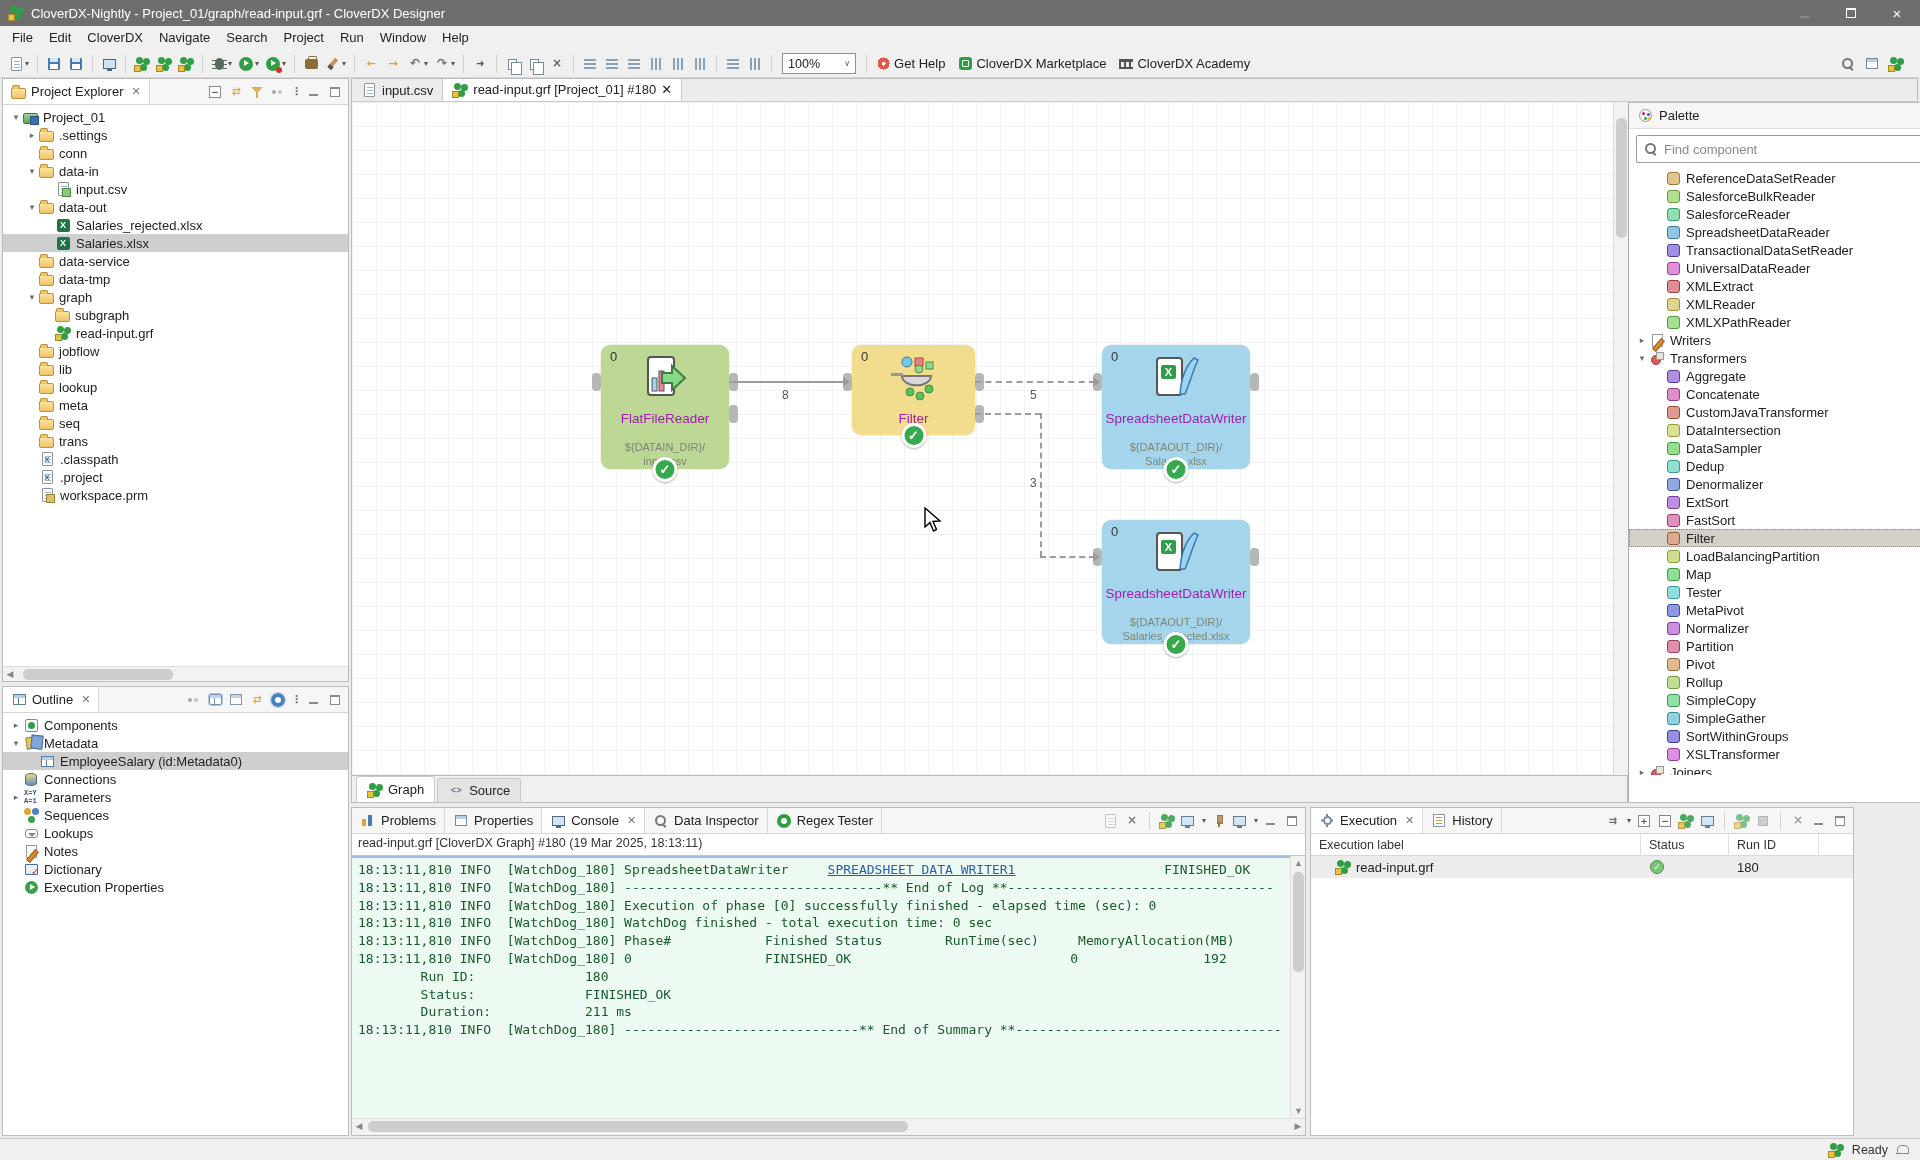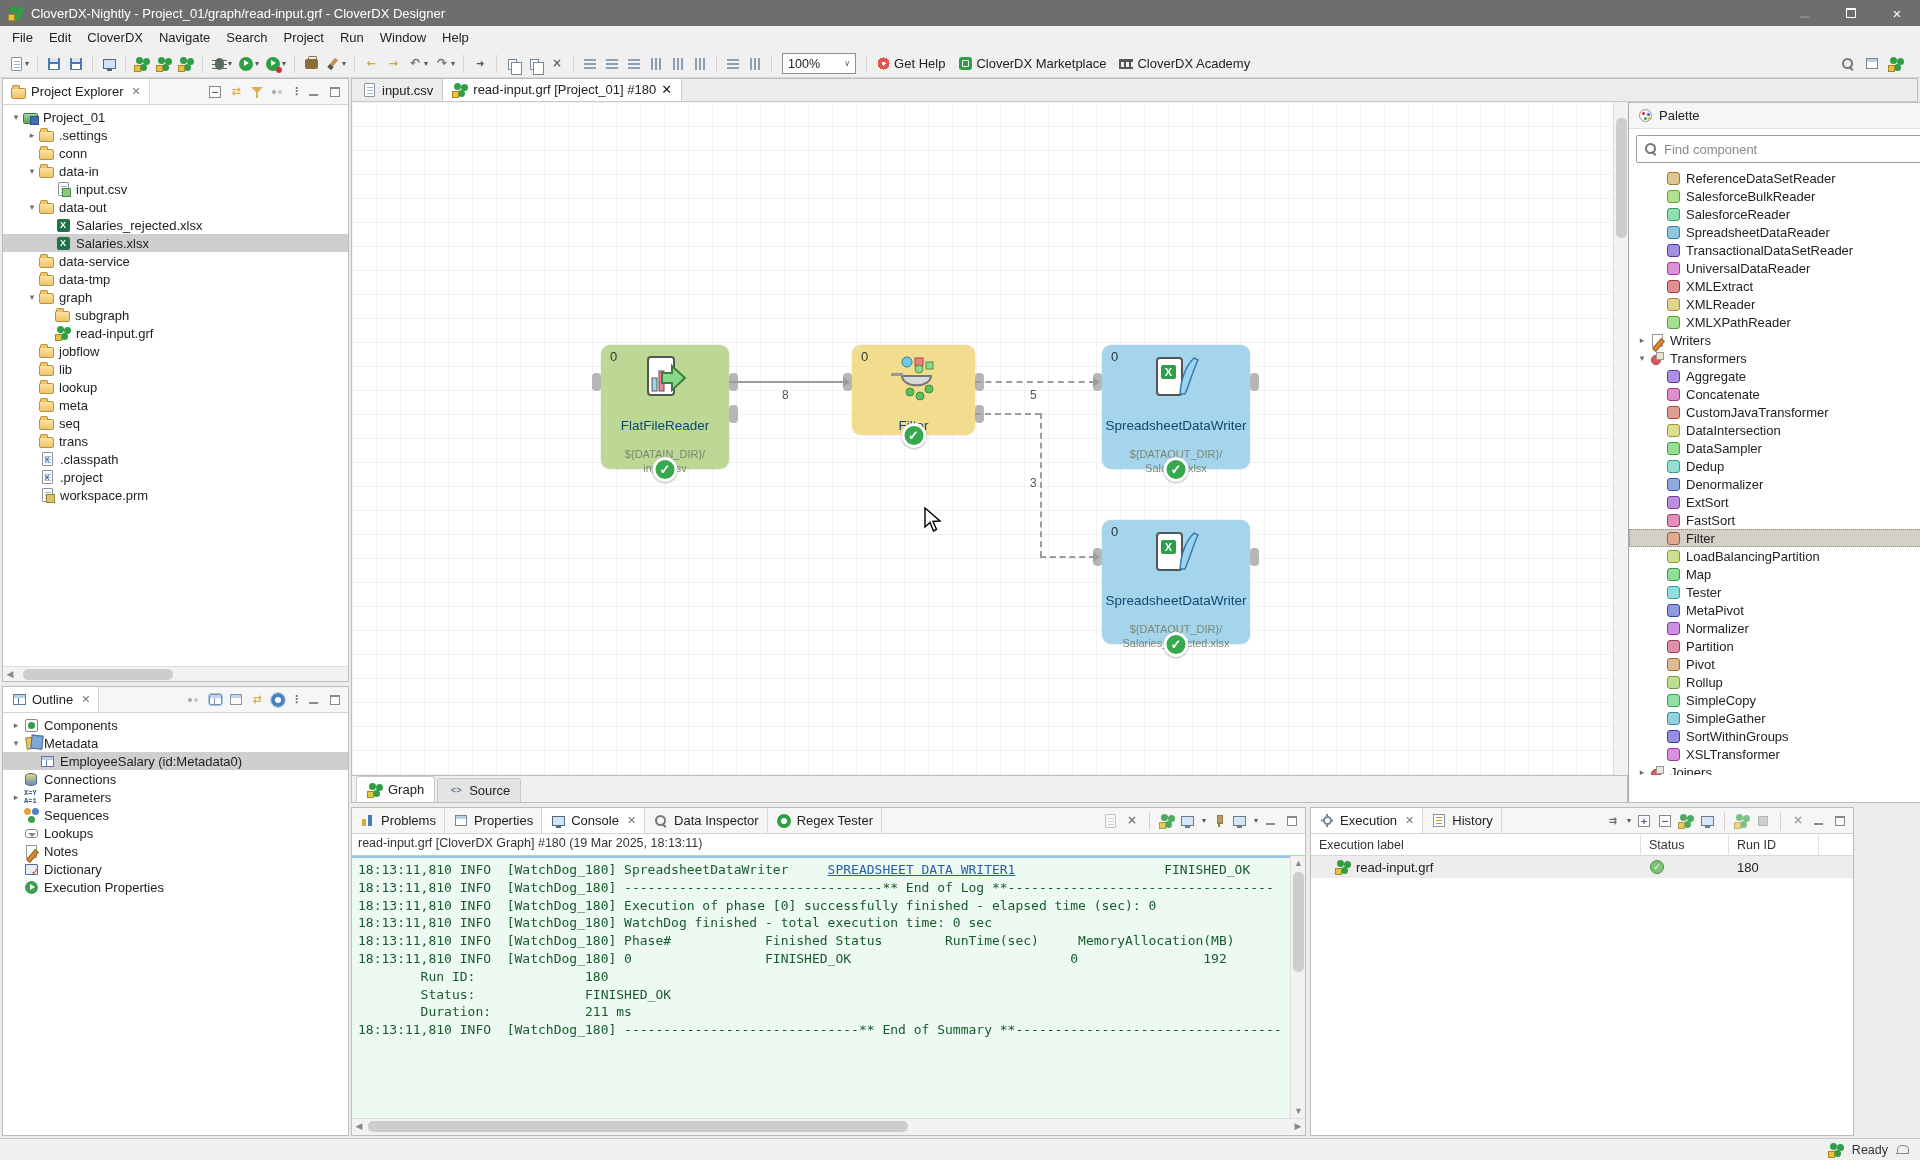--- a/index.html
+++ b/index.html
@@ -51,21 +51,21 @@
   #canvasscroll{position:absolute;left:1613px;top:102px;width:15px;height:673px;background:#f2f2f2;border-left:1px solid #ddd}
   #canvasscroll .thumb{position:absolute;left:2px;top:16px;width:11px;height:120px;background:#cdcdcd;border-radius:5px}
   #viewtabs{position:absolute;left:351px;top:775px;width:1277px;height:28px;background:#f0f0f0;border:1px solid #bcbcbc;display:flex;align-items:flex-end;padding-left:4px}
   .vtab{display:flex;align-items:center;gap:5px;padding:0 10px;height:24px;border:1px solid #c9c9c9;border-bottom:none;background:#e4e4e4;border-radius:3px 3px 0 0;margin-right:2px}
   .vtab.active{background:#fff;height:26px}
 
   
   .node{position:absolute;border-radius:9px;display:flex;flex-direction:column;align-items:center;box-shadow:0 0 0 1px rgba(0,0,0,.05)}
   .ncount{position:absolute;left:9px;top:4px;font-size:13px;color:#333}
   .nicon{margin-top:9px}
-  .nlabel{font-size:13.5px;color:#0c4a6e;margin-top:13px;white-space:nowrap}
+  .nlabel{font-size:13.5px;color:#a21caf;margin-top:6px;white-space:nowrap}
   .npath{font-size:11px;color:#7d8672;line-height:14px;text-align:center;margin-top:14px;white-space:nowrap}
   .nport{position:absolute;width:9px;height:18px;background:#b6b6b6;border-radius:4px}
   .nbadge{position:absolute;left:50%;bottom:-13px;transform:translateX(-50%);width:25px;height:25px;border-radius:50%;background:#35a94b;border:3px solid #fff;box-shadow:0 1px 2px rgba(0,0,0,.3);color:#fff;text-align:center;font-weight:bold;font-size:13px;line-height:19px}
   .eh{position:absolute;border-top:2px solid #9c9c9c}
   .eh.dash{border-top-style:dashed}
   .ev{position:absolute;border-left:2px dashed #9c9c9c}
   .earr{position:absolute;width:0;height:0;border:5px solid transparent;border-left:7px solid #9c9c9c}
   .elab{position:absolute;font-size:12px;color:#555}
   #cursor{position:absolute;pointer-events:none}
 
@@ -73,21 +73,21 @@
   #palette{position:absolute;left:1628px;top:102px;width:312px;height:701px;background:#fff;border:1px solid #bcbcbc;border-left:1px solid #a9a9a9}
   #palhead{height:26px;display:flex;align-items:center;gap:6px;padding:0 8px;background:#f6f6f6;border-bottom:1px solid #ddd}
   #palhead .collapse{margin-left:auto;color:#777;font-size:11px}
   #palsearch{margin:6px 7px;height:28px;border:1px solid #9b9b9b;border-radius:2px;display:flex;align-items:center;padding:0 6px;gap:5px;background:#fff}
   #palsearch input{border:none;outline:none;flex:1;font-size:13px;font-family:"Liberation Sans",sans-serif;color:#333}
   #palsearch input::placeholder{color:#8a8a8a}
   #pallist{position:absolute;left:0;right:15px;top:66px;height:606px;overflow:hidden}
   #pallist .trow.sel{background:#d4d0c8;outline:1px dotted #8a877f;outline-offset:-1px}
 
   
-  #console{position:absolute;left:351px;top:807px;width:955px;height:329px;background:#86efac;border:1px solid #bcbcbc}
+  #console{position:absolute;left:351px;top:807px;width:955px;height:329px;background:#fdba74;border:1px solid #bcbcbc}
   #ctitle{height:21px;padding:2px 6px;font-size:12.5px;color:#333;background:#fff;white-space:nowrap}
   #clog{position:absolute;left:0;right:15px;top:48px;bottom:17px;background:#edfaf1;border-top:2px solid #9fc1e0;padding:3px 0 0 6px;overflow:hidden}
   .cline{white-space:pre;font-family:"DejaVu Sans Mono",monospace;font-size:13px;line-height:17.8px;color:#175a2e}
   .clink{color:#2a5db0;text-decoration:underline}
 
   
   #execution{position:absolute;left:1310px;top:807px;width:544px;height:329px;background:#fff;border:1px solid #bcbcbc}
   #exechead2{height:22px;display:flex;border-bottom:1px solid #d9d9d9;font-size:12.5px;color:#333;align-items:center}
   #exechead2 .col{padding:0 8px;border-right:1px solid #e0e0e0;height:22px;line-height:22px}
   .exrow{height:22px;display:flex;align-items:center;background:#ececec;font-size:13px}

